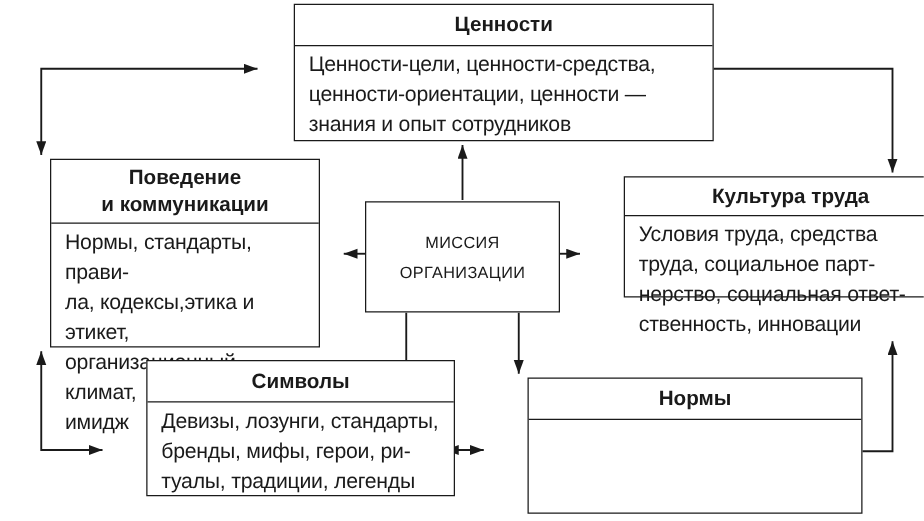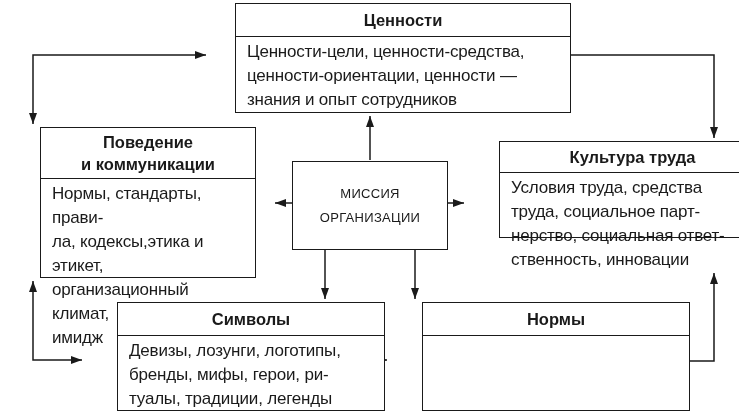--- a/index.html
+++ b/index.html
@@ -57,21 +57,21 @@
     letter-spacing: 0.3px;
     white-space: pre-line;
   }
   
   #values-box   { left: 203px; top: 3px;   width: 336px; height: 110px; }
   #values-box .hdr { height: 33px; }
   #behavior-box { left: 8px;   top: 127px; width: 216px; height: 151px; }
   #behavior-box .hdr { height: 51px; }
   #culture-box  { left: 467px; top: 141px; width: 267px; height: 97px; }
   #culture-box .hdr { height: 31px; }
-  #symbols-box  { left: 85px;  top: 302px; width: 268px; height: 109px; }
+  #symbols-box  { left: 85px;  top: 288px; width: 247px; height: 109px; }
   #symbols-box .hdr { height: 33px; }
   #goals-box    { left: 390px; top: 302px; width: 268px; height: 109px; }
   #goals-box .hdr { height: 33px; }
   #mission-box  { left: 292px; top: 161px; width: 156px; height: 89px; }
 </style>
 </head>
 <body>
 
 <div class="diagram">
 
@@ -117,21 +117,21 @@
   <div class="box" id="culture-box">
     <div class="hdr">Культура труда</div>
     <div class="bdy">Условия труда, средства
 труда, социальное парт-
 нерство, социальная ответ-
 ственность, инновации</div>
   </div>
 
   <div class="box" id="symbols-box">
     <div class="hdr">Символы</div>
-    <div class="bdy">Девизы, лозунги, логотипы,
+    <div class="bdy">Девизы, лозунги, стандарты,
 бренды, мифы, герои, ри-
 туалы, традиции, легенды</div>
   </div>
 
   <div class="box" id="goals-box">
     <div class="hdr">Нормы</div>
   </div>
 
 </div>
 

